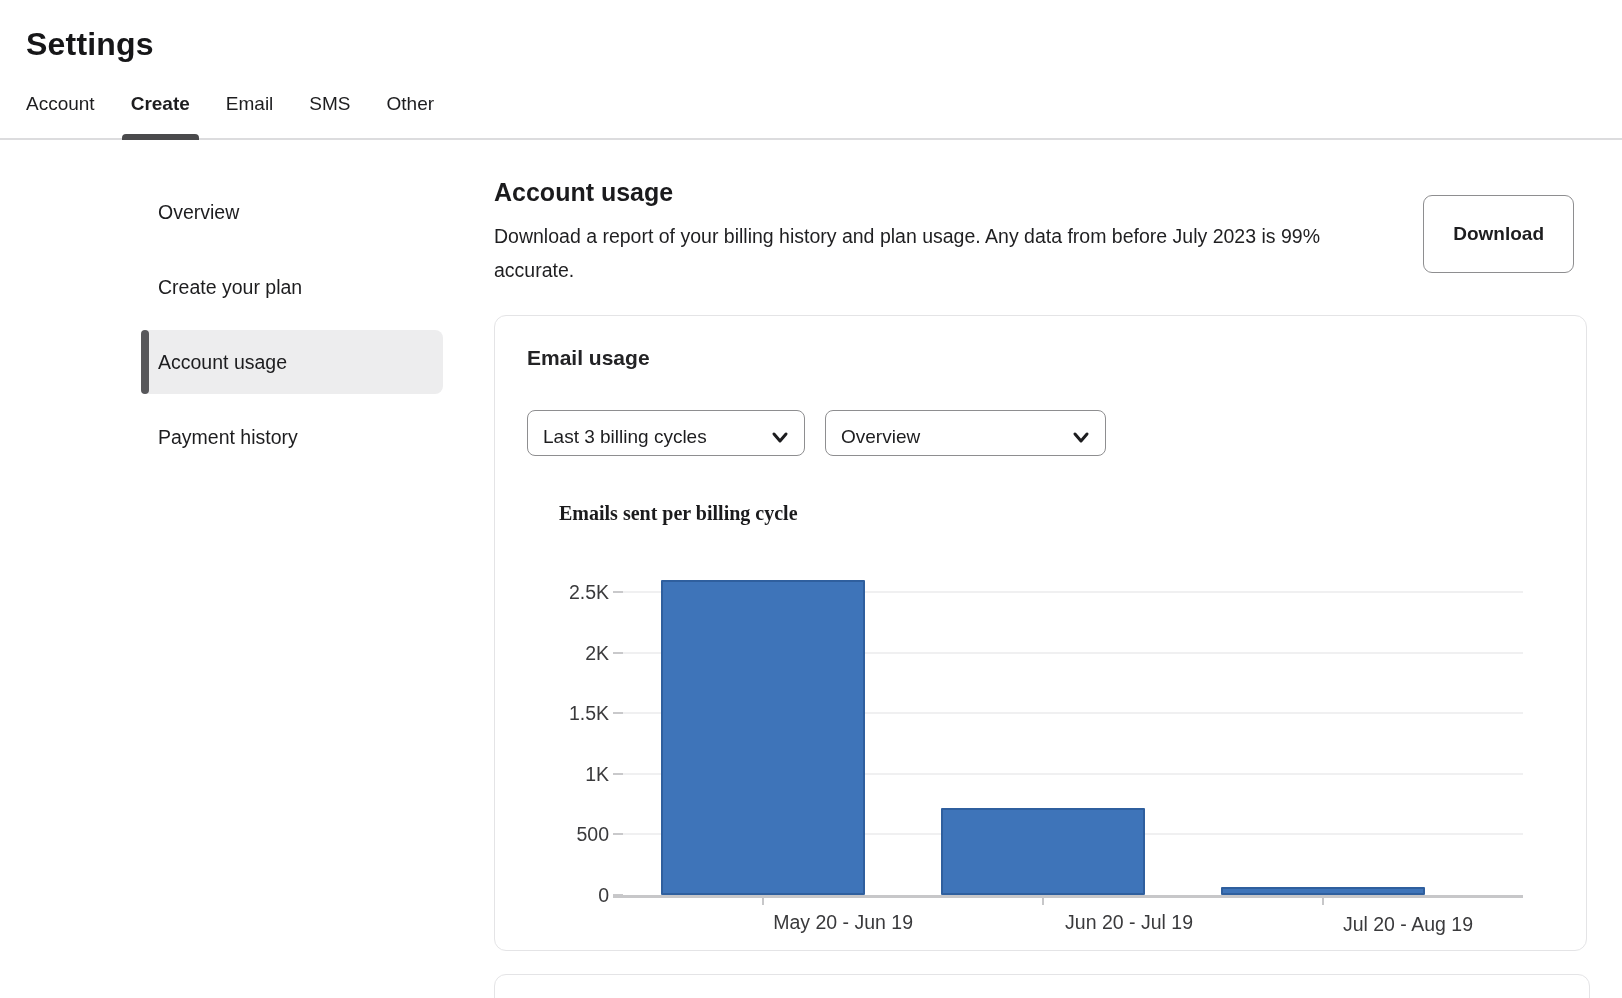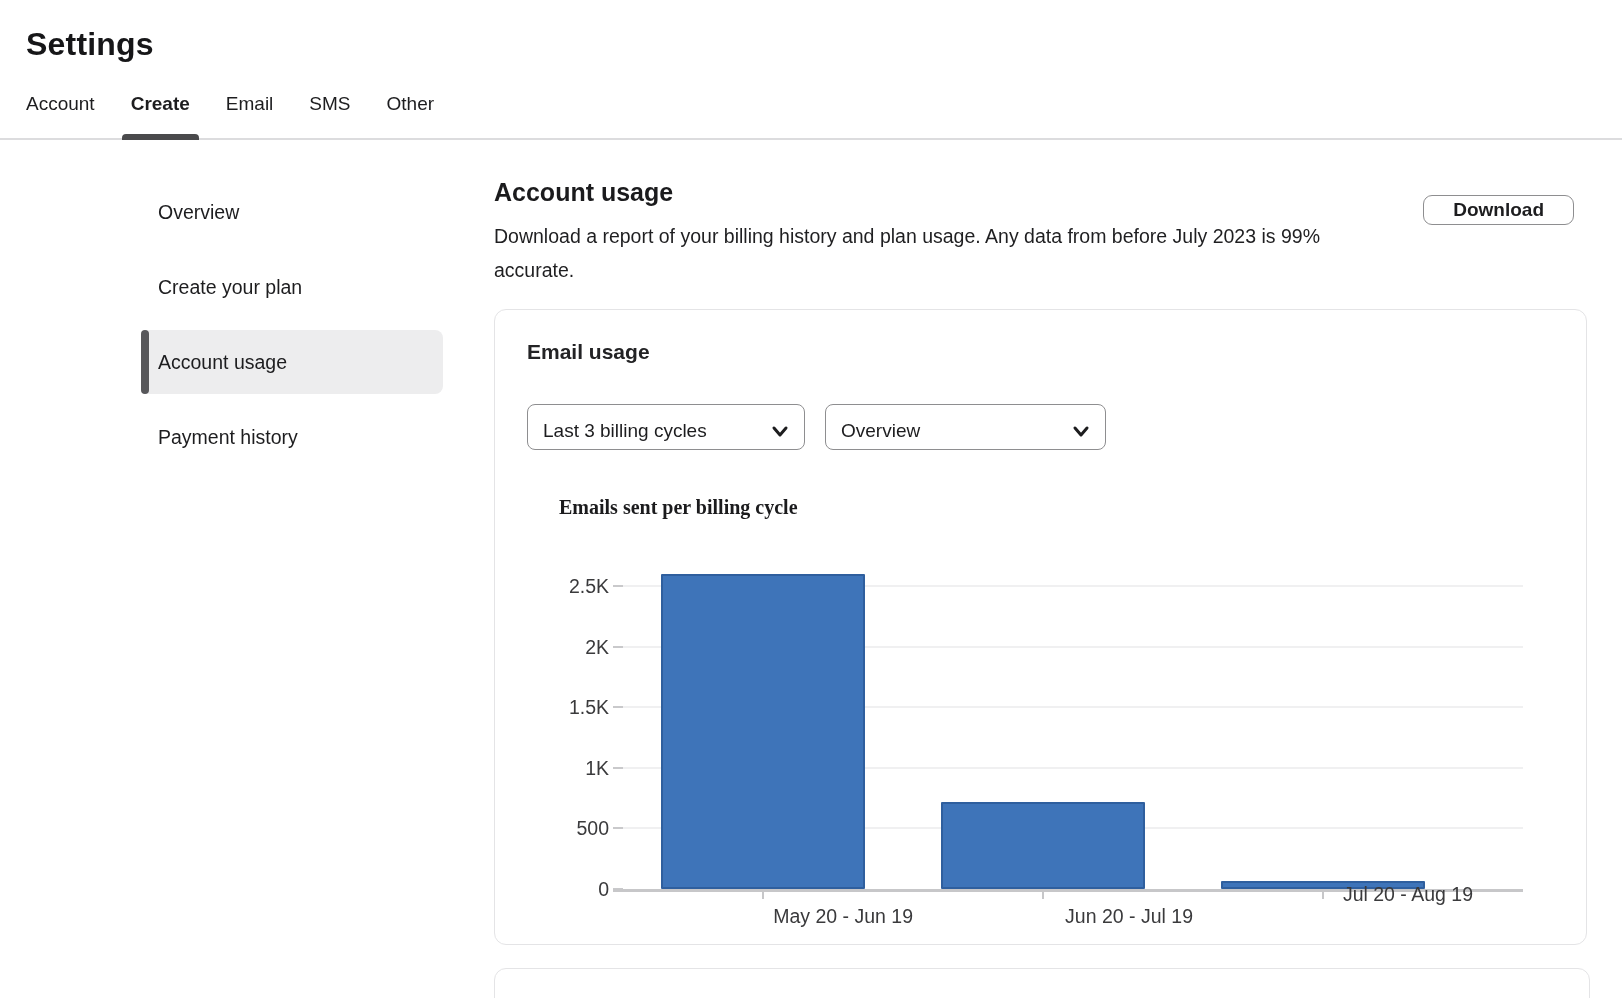--- a/index.html
+++ b/index.html
@@ -21,26 +21,26 @@
   .sidebar { width:302px; margin-left:141px; padding-top:40px; flex-shrink:0; }
   .nav-item { position:relative; height:64px; display:flex; align-items:center;
     padding-left:17px; font-size:19.5px; border-radius:8px; margin-bottom:11px; cursor:pointer; }
   .nav-item.active { background:#ededee; }
   .active-bar { position:absolute; left:0; top:0; bottom:0; width:8px;
     background:#57575a; border-radius:4px; }
 
   .main { margin-left:51px; padding-top:38px; width:1096px; position:relative; }
   .section-title { font-size:25px; font-weight:700; color:#1b1b1d; }
   .desc { font-size:19.5px; line-height:34px; margin-top:12px; max-width:835px; color:#1f1f21; }
-  .download-btn { position:absolute; top:55px; right:16px; padding:3px 29px;
+  .download-btn { position:absolute; top:55px; right:16px; padding:27px 29px;
     font-size:19px; font-weight:700; color:#1d1d1f; border:1.5px solid #8e8e90;
     border-radius:9px; background:#ffffff; cursor:pointer; font-family:inherit; }
 
   
-  .card { margin-top:22px; border:1.5px solid #e4e4e6; border-radius:12px;
+  .card { margin-top:28px; border:1.5px solid #e4e4e6; border-radius:12px;
     padding:30px 30px 12px 32px; width:1093px; background:#ffffff; }
   .card-title { font-size:21px; font-weight:700; color:#232325; }
   .filters { display:flex; gap:20px; margin-top:40px; }
   .select { height:46px; border:1.5px solid #8e8e90; border-radius:8px; background:#fff;
     display:flex; align-items:center; justify-content:space-between;
     padding:8px 14px 0 15px; font-size:19px; cursor:pointer; }
   .select.w1 { width:278px; }
   .select.w2 { width:281px; }
   .chev { flex-shrink:0; margin-left:10px; }
 
@@ -140,20 +140,20 @@
           <div class="ytick-label" style="left: 0px; top: 46.2222px;">2.5K</div>
           <div class="bar" style="left: 102px; width: 204px; top: 47.1111px; height: 314.889px; background: rgb(62, 116, 185); border: 2px solid rgb(47, 95, 158);"></div>
           <div class="bar" style="left: 382px; width: 204px; top: 274.8px; height: 87.2px; background: rgb(62, 116, 185); border: 2px solid rgb(47, 95, 158);"></div>
           <div class="bar" style="left: 662px; width: 204px; top: 353.522px; height: 8.47778px; background: rgb(62, 116, 185); border: 2px solid rgb(47, 95, 158);"></div>
           <div class="axis-line" style="left: 54px; width: 910px; top: 362px; background: rgb(199, 199, 201);"></div>
           <div class="xtick" style="left: 203px; top: 365px;"></div>
           <div class="xtick-label" style="left: 54px; width: 300px; top: 378px;">May 20 - Jun 19</div>
           <div class="xtick" style="left: 483px; top: 365px;"></div>
           <div class="xtick-label" style="left: 334px; width: 300px; top: 378px;">Jun 20 - Jul 19</div>
           <div class="xtick" style="left: 763px; top: 365px;"></div>
-          <div class="xtick-label" style="left: 614px; width: 300px; top: 356px;">Jul 20 - Aug 19</div>
+          <div class="xtick-label" style="left: 614px; width: 300px; top: 380px;">Jul 20 - Aug 19</div>
         </div>
     </div>
 
     <div class="card-next"></div>
   </div>
 
 </div>
 
 </body></html>

